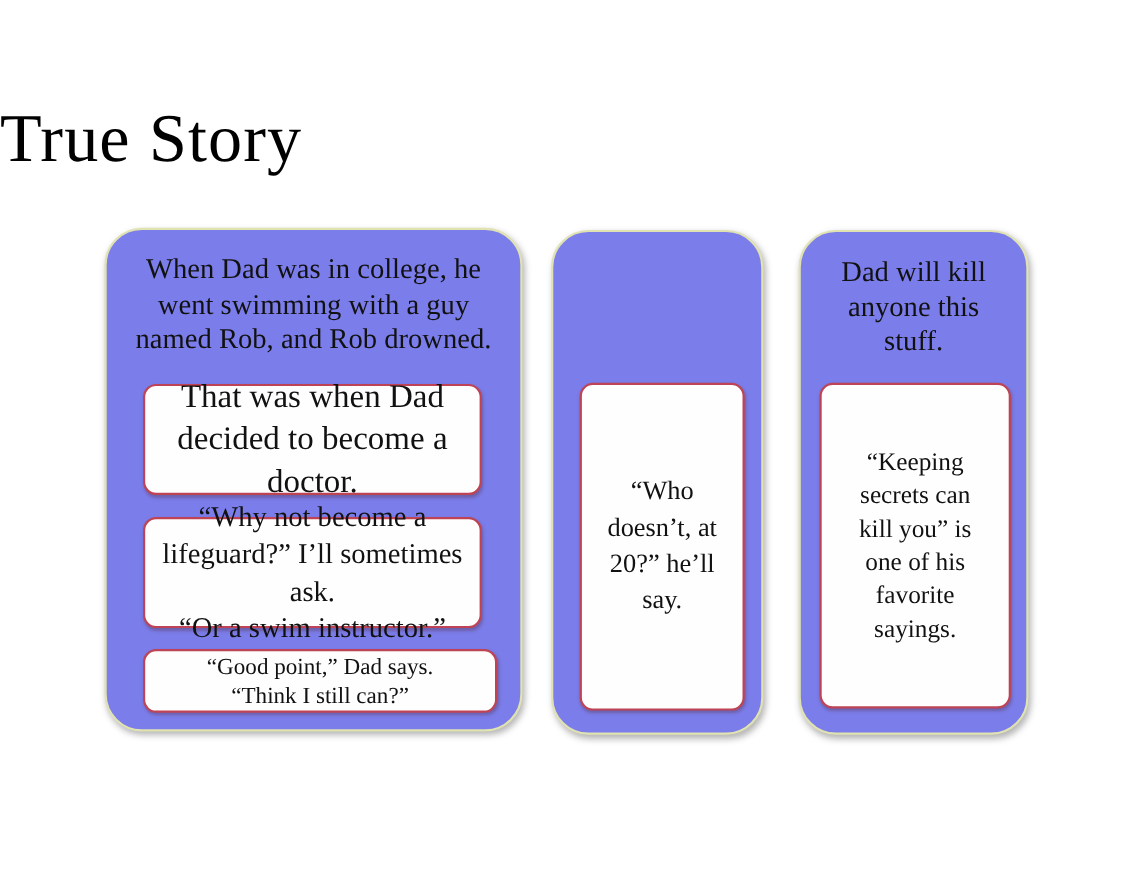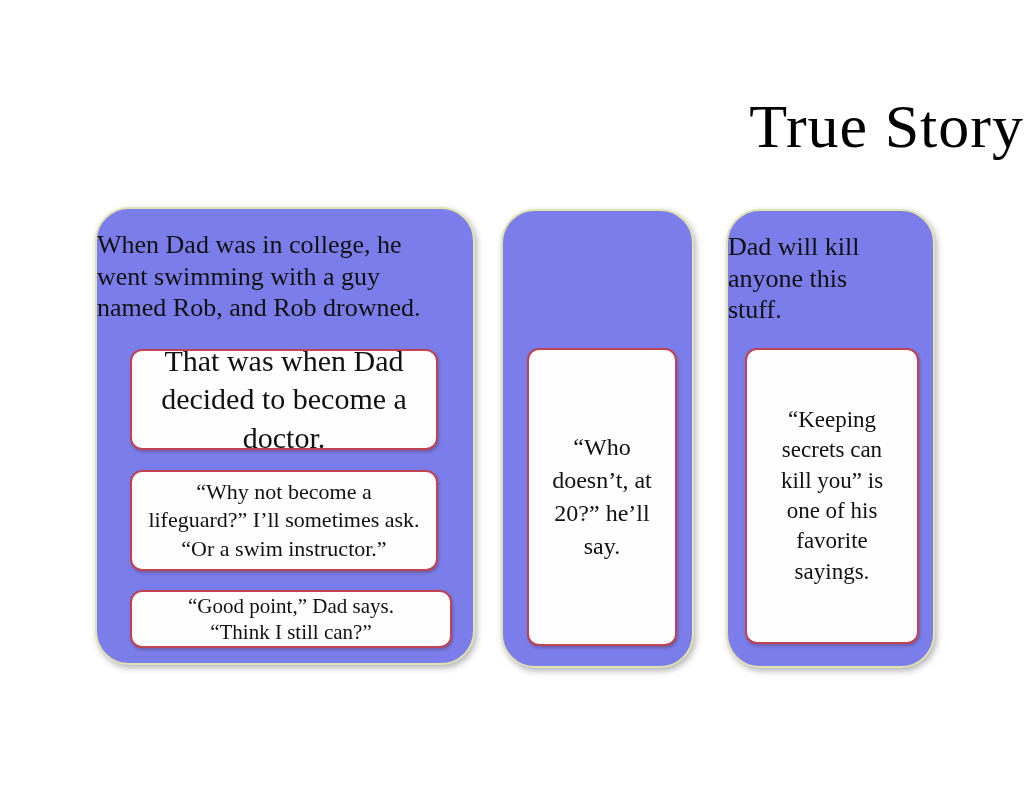--- a/index.html
+++ b/index.html
@@ -18,37 +18,37 @@
     background:var(--page-bg);
     font-family:"Liberation Serif","DejaVu Serif",serif;
     color:var(--text-color);
     position:relative;
     overflow:hidden;
   }
   .stage{position:absolute;inset:0;}
   .slide-title{
     position:absolute;
     top:92px;left:0;width:100%;
-    text-align:right;
+    text-align:left;
     font-size:62px;
     line-height:1.1;
     color:var(--title-color);
     letter-spacing:1px;
   }
   .card{
     position:absolute;
     background:var(--card-fill);
     border:2px solid var(--card-border);
     border-radius:34px;
     box-shadow:2px 3px 6px rgba(90,90,90,0.45);
   }
   .card-header{
     position:absolute;
     top:20px;left:0;width:100%;
-    text-align:left;
+    text-align:center;
     font-size:26px;
     line-height:1.22;
     white-space:pre-line;
   }
   .note{
     position:absolute;
     background:var(--note-fill);
     border:2px solid var(--note-border);
     border-radius:12px;
     box-shadow:1px 2px 3px rgba(80,40,50,0.35);
@@ -58,21 +58,21 @@
     text-align:center;
     white-space:pre-line;
     padding:2px 6px;
   }
   
   #card-college{left:95px;top:207px;width:380px;height:458px;}
   #card-president{left:501px;top:209px;width:193px;height:459px;}
   #card-anyone{left:726px;top:209px;width:209px;height:459px;}
   
   #note-doctor{left:33px;top:140px;width:308px;height:101px;font-size:30px;line-height:1.28;}
-  #note-lifeguard{left:33px;top:261px;width:308px;height:101px;font-size:22px;line-height:1.3;}
+  #note-lifeguard{left:33px;top:261px;width:308px;height:101px;font-size:26px;line-height:1.3;}
   #note-goodpoint{left:33px;top:381px;width:322px;height:58px;font-size:21px;line-height:1.25;}
   #note-eighteen{left:24px;top:137px;width:150px;height:298px;font-size:24px;line-height:1.38;}
   #note-secrets{left:17px;top:137px;width:174px;height:296px;font-size:23px;line-height:1.32;}
 </style>
 </head>
 <body>
 
 <div class="stage">
 
   <div class="slide-title">True Story</div>

